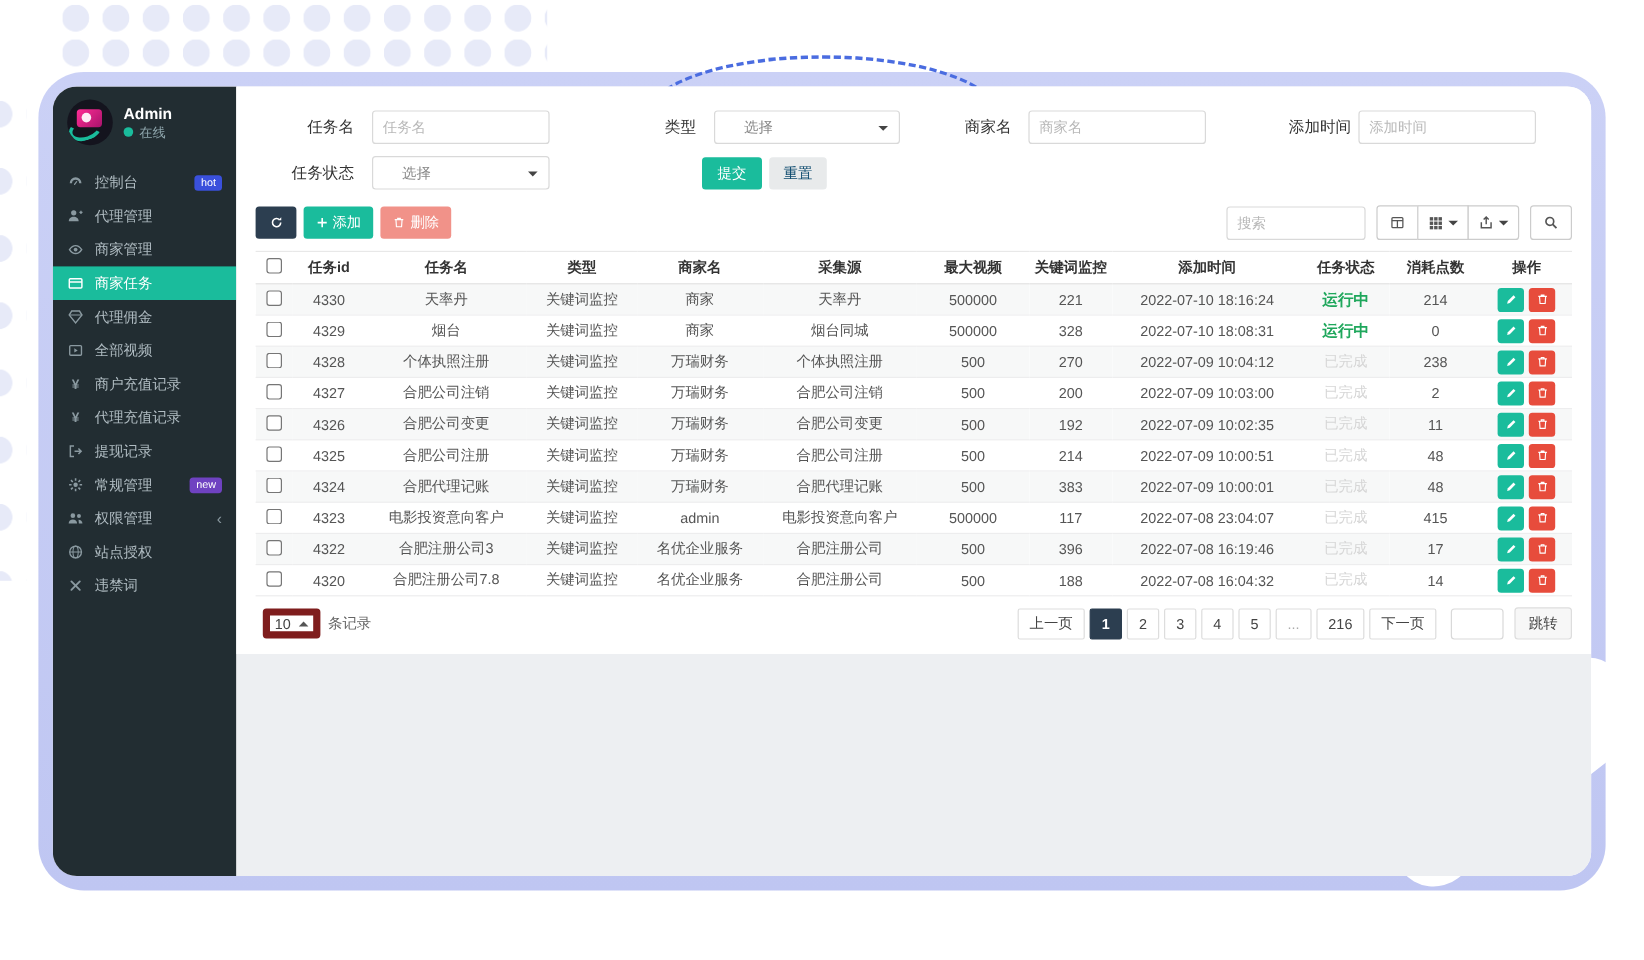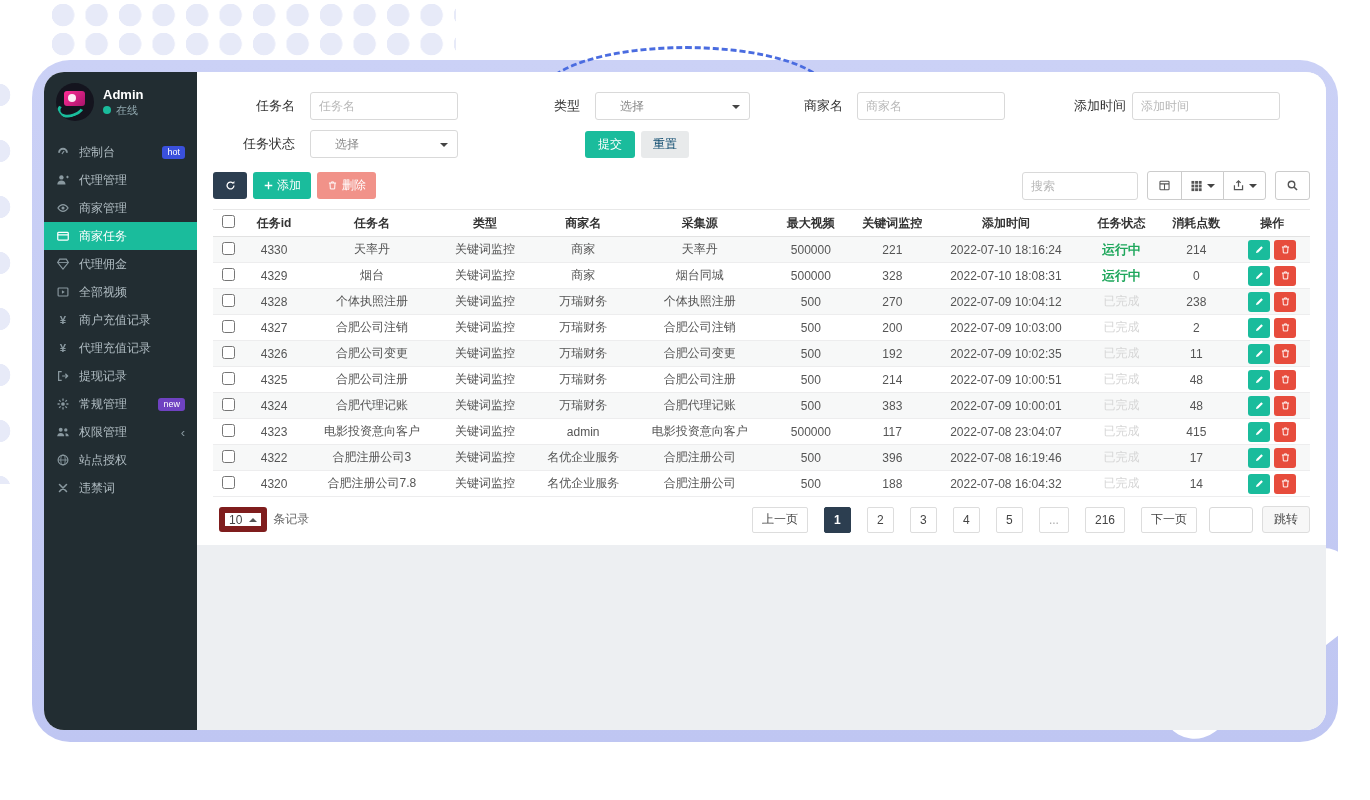--- a/index.html
+++ b/index.html
@@ -96,21 +96,21 @@
     align-items:center; justify-content:center; cursor:pointer; }
   .act-btn svg { width:11px; height:11px; }
   .act-btn.edit { background:#1abc9c; margin-right:4px; }
   .act-btn.del { background:#e74c3c; }
   
   .tfoot { display:flex; align-items:center; margin-top:9px; font-size:12px; color:#666; }
   .page-size { display:inline-flex; align-items:center; gap:7px; border:6px solid #7f1d1d; border-radius:3px;
     height:25px; padding:0 4px; margin:0 6px; color:#444; cursor:pointer; background:#fff; }
   .caret-up { width:0; height:0; border-left:4px solid transparent; border-right:4px solid transparent;
     border-bottom:4.5px solid #555; display:inline-block; }
-  .pagination { margin-left:auto; display:flex; align-items:center; gap:16px; }
+  .pagination { margin-left:auto; display:flex; align-items:center; gap:4px; }
   .page-btn { min-width:27px; height:26px; border:1px solid #dddddd; background:#fff; color:#444;
     border-radius:2px; display:inline-flex; align-items:center; justify-content:center; padding:0 9px;
     font-size:12px; cursor:pointer; font-family:inherit; }
   .page-btn.active { background:#2c3e50; border-color:#2c3e50; color:#fff; font-weight:bold; }
   .page-btn.ellipsis { color:#aaa; }
   .jump-inp { width:44px; height:26px; margin-left:12px; }
   .jump-btn { height:27px; padding:0 11px; border:1px solid #dddddd; background:#f7f7f7; color:#444;
     border-radius:3px; margin-left:9px; font-size:12px; }
 </style>
 </head>

